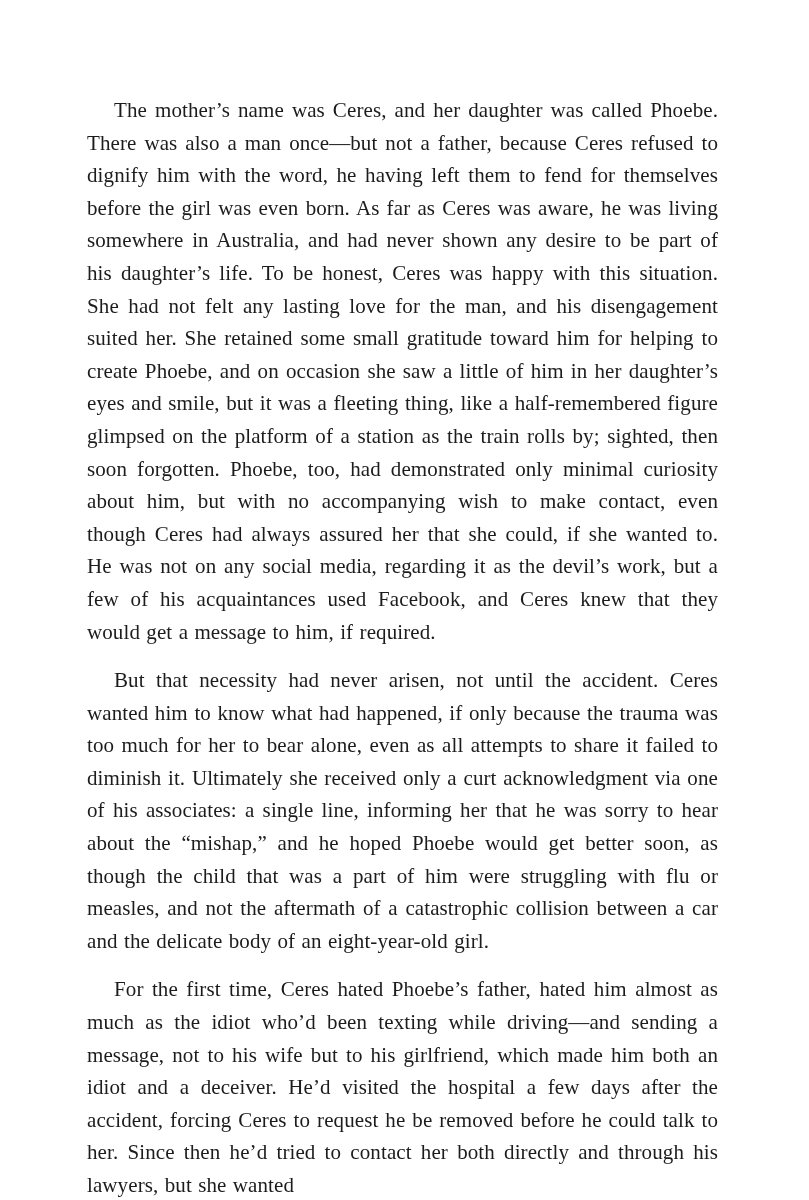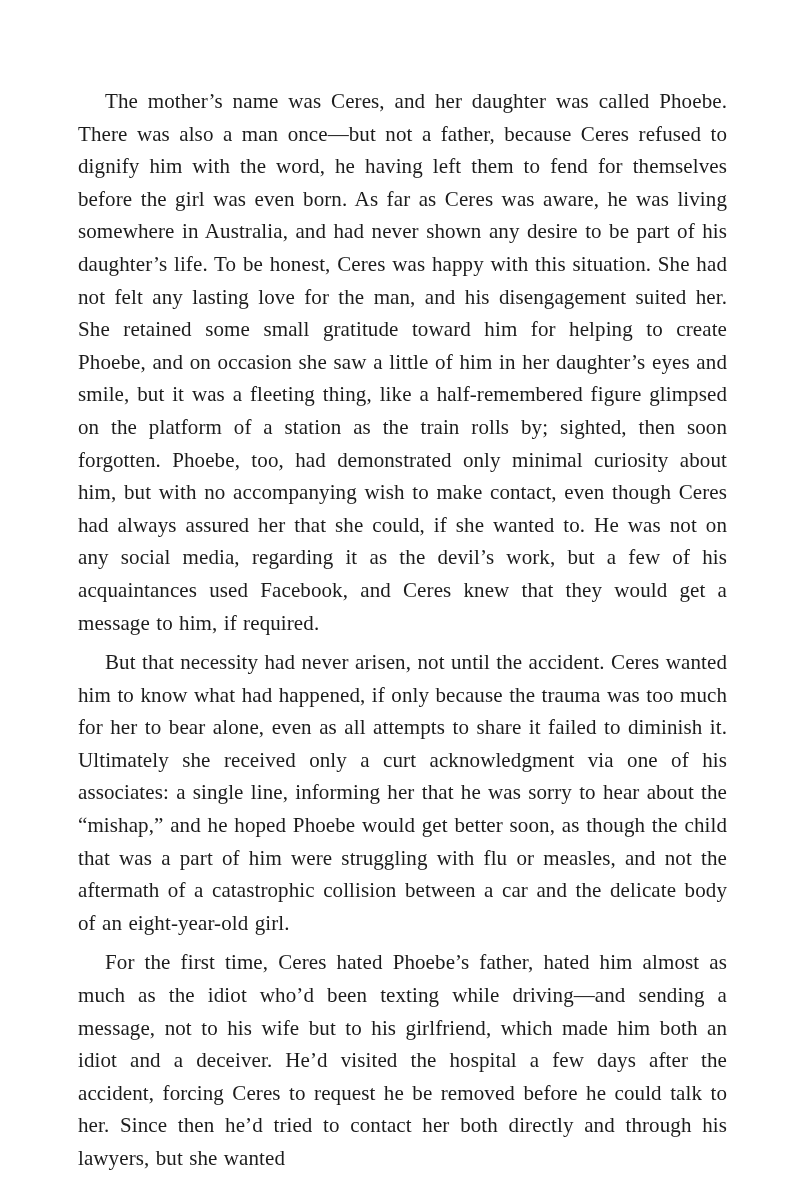--- a/index.html
+++ b/index.html
@@ -22,21 +22,21 @@
     width: 663px;
     font-family: "Liberation Serif", "DejaVu Serif", serif;
     font-size: 21px;
     line-height: 32.6px;
     color: #1c1c1c;
     text-align: justify;
     text-justify: inter-word;
     letter-spacing: 0.1px;
   }
   .text-block p {
-    margin: 7px;
+    margin: 16px;
     padding: 0;
     text-indent: 27px;
     word-spacing: 1px;
   }
 </style>
 </head>
 <body>
 
 <div class="book-page">
   <div class="text-block">

